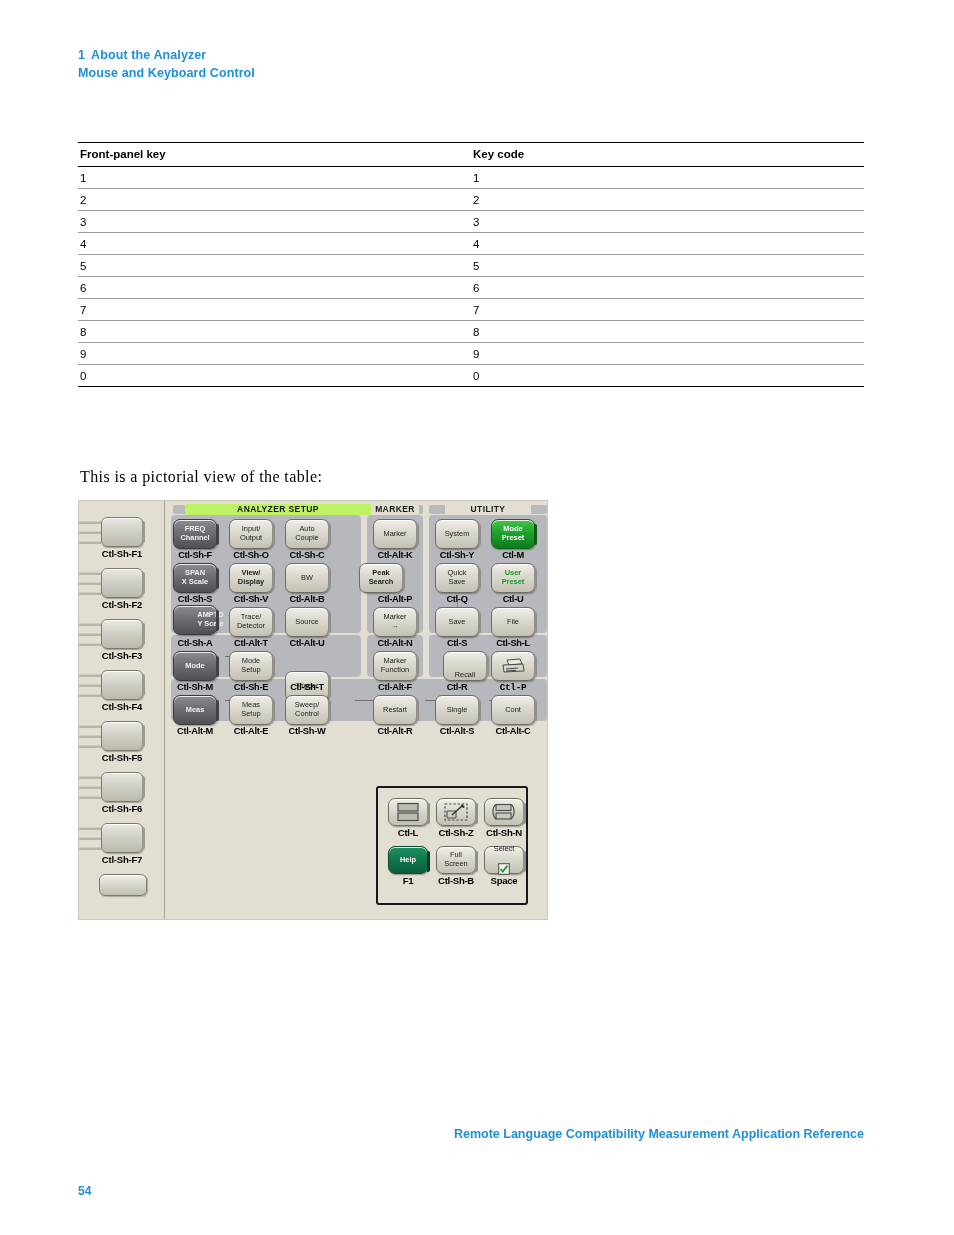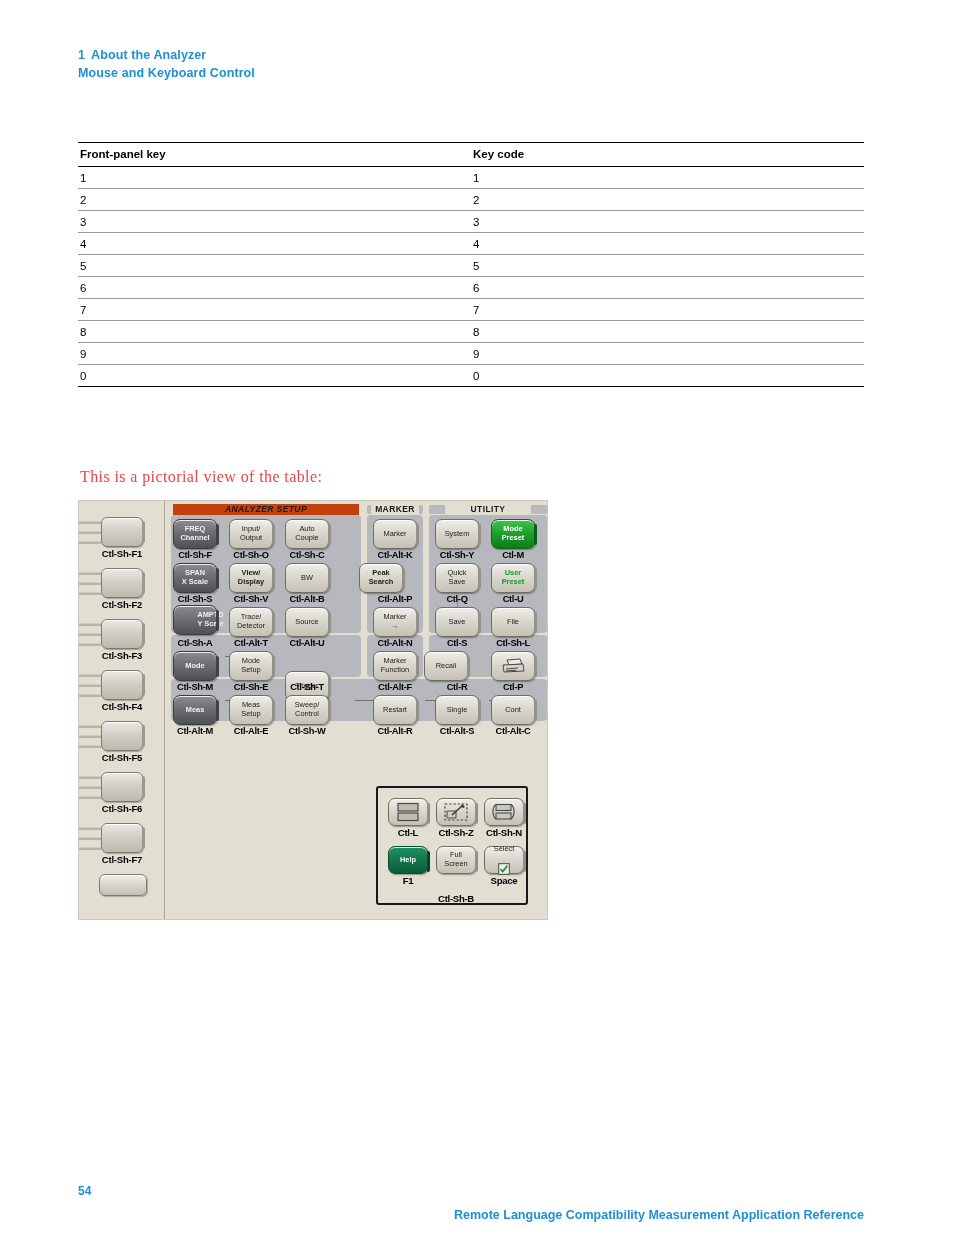--- a/index.html
+++ b/index.html
@@ -29,21 +29,21 @@
   #keytable thead tr{border-top:1.6px solid #000;border-bottom:1.6px solid #000;}
   #keytable tbody tr{border-bottom:.7px solid #9a9a9a;}
   #keytable tbody tr:last-child{border-bottom:1.4px solid #000;}
   #keytable .c1{width:50%;}
   #keytable .c2{width:50%;}
 
   
   #intro{
     position:absolute;left:80px;top:468px;
     font-family:"Liberation Serif", serif;
-    font-size:16px;color:#ef4444;letter-spacing:.4px;
+    font-size:16px;color:#000000;letter-spacing:.4px;
   }
 
   
   #panel{
     position:absolute;left:78px;top:500px;
     width:470px;height:420px;
     background:#e2dfd2;
     border:1px solid #cdc9ba;
     box-sizing:border-box;
   }
@@ -287,21 +287,21 @@
     <div class="band" style="left:262px;top:14px;width:118px;height:118px;"></div>
     <div class="band" style="left:4px;top:134px;width:190px;height:42px;"></div>
     <div class="band" style="left:200px;top:134px;width:56px;height:42px;"></div>
     <div class="band" style="left:262px;top:134px;width:118px;height:42px;"></div>
     <div class="band" style="left:4px;top:178px;width:376px;height:42px;"></div>
 
     <div class="hdr-bar" style="left:6px;width:186px;"></div>
     <div class="hdr-bar" style="left:200px;width:56px;"></div>
     <div class="hdr-bar" style="left:262px;width:118px;"></div>
 
-    <div class="sec-hdr" style="left:6px;width:186px;background:#c2410c;font-style:italic;">ANALYZER SETUP</div>
+    <div class="sec-hdr" style="left:18px;width:186px;background:#bef264;">ANALYZER SETUP</div>
     <div class="sec-hdr" style="left:204px;width:48px;background:#e2dfd2;">MARKER</div>
     <div class="sec-hdr" style="left:278px;width:86px;background:#e2dfd2;">UTILITY</div>
 
     <div class="connector" style="left:58px;top:155px;width:20px;"></div>
     <div class="connector" style="left:58px;top:199px;width:20px;"></div>
     <div class="connector" style="left:188px;top:199px;width:22px;"></div>
     <div class="connector" style="left:258px;top:199px;width:18px;"></div>
     <div class="connector" style="left:322px;top:199px;width:18px;"></div>
     <div class="vconnector" style="left:290px;top:98px;height:24px;"></div>
 
@@ -401,33 +401,33 @@
         <div class="klbl" style="left: 62px; top: 181px;">Ctl-Sh-E</div>
         <div class="key" style="left: 118px; top: 150px; margin-top: 20px;">
           <span style="white-space: pre-line;">Trigger</span>
         </div>
         <div class="klbl" style="left: 118px; top: 181px;">Ctl-Sh-T</div>
         <div class="key" style="left: 206px; top: 150px;">
           <span style="white-space: pre-line;">Marker
 Function</span>
         </div>
         <div class="klbl" style="left: 206px; top: 181px;">Ctl-Alt-F</div>
-        <div class="key" style="left: 257px; top: 150px;">
+        <div class="key" style="left: 276px; top: 150px; align-items: flex-end;">
           <span style="white-space: pre-line;">Recall</span>
         </div>
         <div class="klbl" style="left: 268px; top: 181px;">Ctl-R</div>
         <div class="key" style="left: 324px; top: 150px;">
           <svg class="icn" width="26" height="17" viewBox="0 0 26 17">
             <path d="M7 2 L20 1 L22 6 L9 7 Z" fill="#e9e8e2" stroke="#4a4a4a" stroke-width="1"></path>
             <path d="M3 7 L23 6 L24 13 L4 14 Z" fill="#d6d4ca" stroke="#4a4a4a" stroke-width="1"></path>
             <path d="M6 11 L18 10" stroke="#4a4a4a" stroke-width="1"></path>
             <path d="M6 13 L16 12.3" stroke="#4a4a4a" stroke-width="1"></path>
           </svg>
         </div>
-        <div class="klbl" style="left: 324px; top: 181px;">Ctl-P</div>
+        <div class="klbl" style="left: 324px; top: 181px; font-family: Liberation Mono, monospace;">Ctl-P</div>
         <div class="key dark" style="left: 6px; top: 194px;">
           <span style="white-space: pre-line;">Meas</span>
         </div>
         <div class="klbl" style="left: 6px; top: 225px;">Ctl-Alt-M</div>
         <div class="key" style="left: 62px; top: 194px;">
           <span style="white-space: pre-line;">Meas
 Setup</span>
         </div>
         <div class="klbl" style="left: 62px; top: 225px;">Ctl-Alt-E</div>
         <div class="key" style="left: 118px; top: 194px;">
@@ -478,29 +478,29 @@
         </div>
         <div class="klbl" style="left: 106px; top: 39px; width: 56px; margin-left: -8px;">Ctl-Sh-N</div>
         <div class="key helpgreen" style="left: 10px; top: 58px;">
           <span style="white-space: pre-line;">Help</span>
         </div>
         <div class="klbl" style="left: 10px; top: 87px; width: 56px; margin-left: -8px;">F1</div>
         <div class="key" style="left: 58px; top: 58px;">
           <span style="white-space: pre-line;">Full
 Screen</span>
         </div>
-        <div class="klbl" style="left: 58px; top: 105px; width: 56px; margin-left: -8px;">Ctl-Sh-B</div>
+        <div class="klbl" style="left: 58px; top: 87px; width: 56px; margin-left: -8px;">Ctl-Sh-B</div>
         <div class="key" style="left: 106px; top: 58px; flex-direction: column;">
           <span style="margin-bottom: 9px;">Select</span>
           <span>
             <svg class="icn" width="12" height="12" viewBox="0 0 12 12">
               <rect x="0.7" y="0.7" width="10.6" height="10.6" fill="#f2f2ee" stroke="#4a4a4a" stroke-width="1"></rect>
               <path d="M2.4 6 L4.8 8.6 L9.4 2.6" fill="none" stroke="#16a02a" stroke-width="1.8"></path>
             </svg>
           </span>
         </div>
         <div class="klbl" style="left: 106px; top: 87px; width: 56px; margin-left: -8px;">Space</div>
       </div>
   </div>
 </div>
 
 <div style="position:absolute;left:78px;top:1184px;color:#1f8fd6;font-size:12px;font-weight:bold;">54</div>
-<div style="position:absolute;right:90px;top:1208px;color:#1f8fd6;font-size:12.5px;font-weight:bold;">Remote Language Compatibility Measurement Application Reference</div>
+<div style="position:absolute;right:90px;top:1127px;color:#1f8fd6;font-size:12.5px;font-weight:bold;">Remote Language Compatibility Measurement Application Reference</div>
 
 </body></html>

